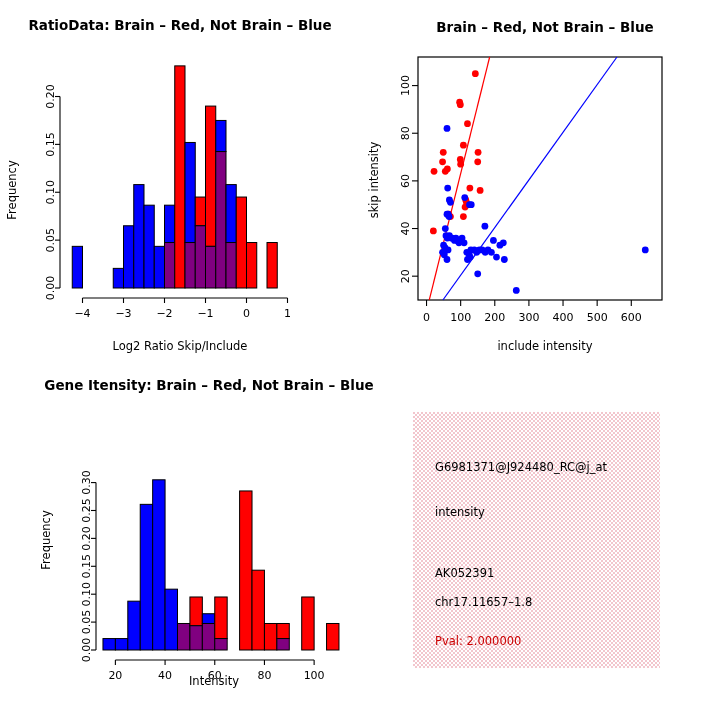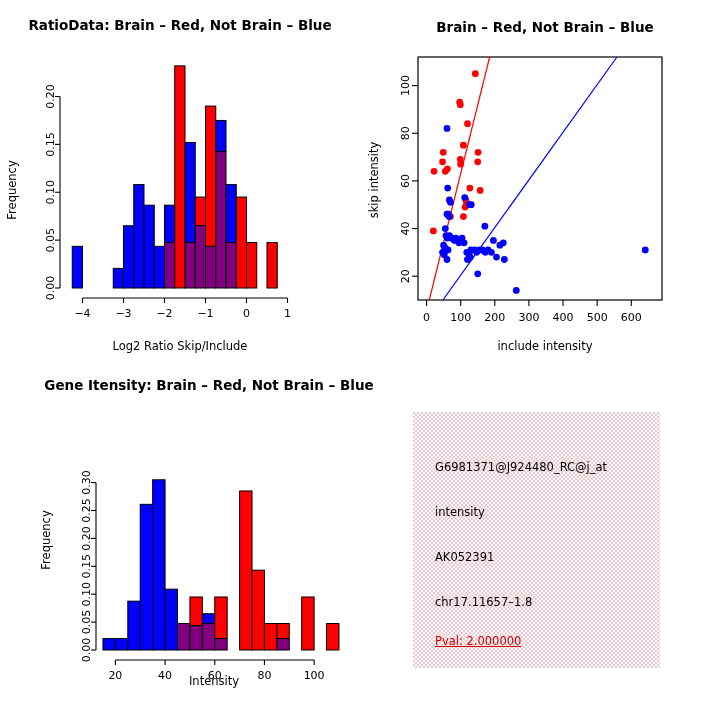--- a/index.html
+++ b/index.html
@@ -261,18 +261,18 @@
           <text x="230.44210526315788" y="319" text-anchor="middle" class="tick">80</text>
           <line x1="280.12631578947367" y1="300" x2="280.12631578947367" y2="305" stroke="#000" stroke-width="1.1"></line>
           <text x="280.12631578947367" y="319" text-anchor="middle" class="tick">100</text>
         </g>
     </svg>
   </div>
 
   <div class="infobox">
     <div class="infoline" style="top:48px;border-radius:7px;">G6981371@J924480_RC@j_at</div>
     <div class="infoline" style="top:93px;">intensity</div>
-    <div class="infoline" style="top:138px;text-align:center;">AK052391</div>
+    <div class="infoline" style="top:154px;text-align:center;">AK052391</div>
     <div class="infoline" style="top:183px;">chr17.11657–1.8</div>
-    <div class="infoline pval" style="top:222px;text-decoration:underline;">Pval: 2.000000</div>
+    <div class="infoline pval" style="top:222px;">Pval: 2.000000</div>
   </div>
 
 </div>
 
 </body></html>

